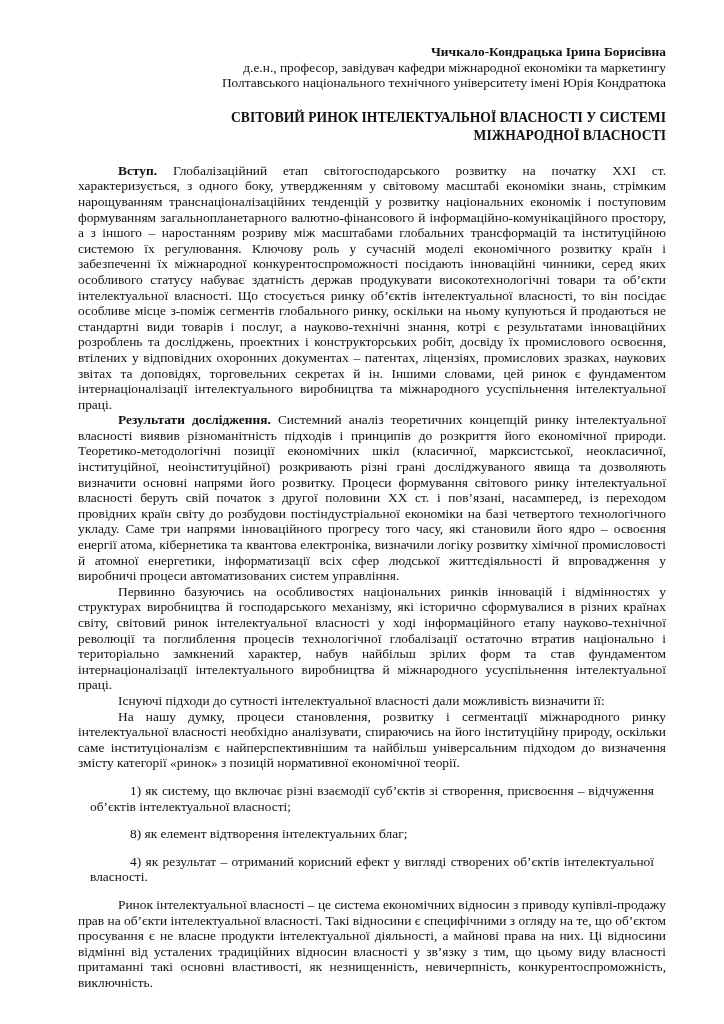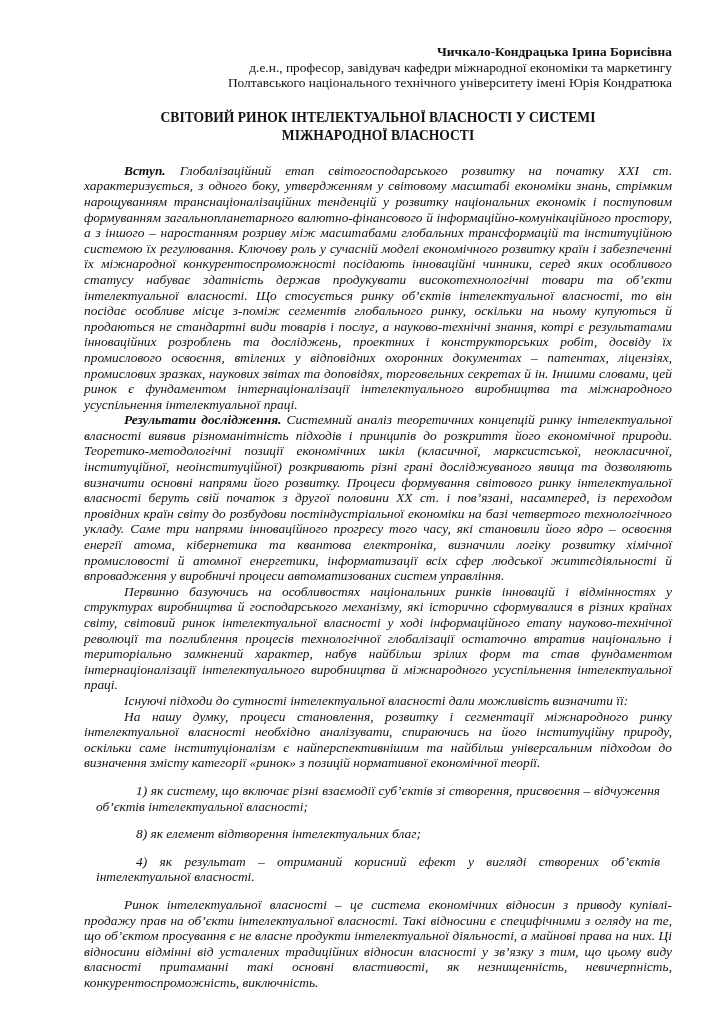--- a/index.html
+++ b/index.html
@@ -1,28 +1,28 @@
 <!DOCTYPE html>
 <html><head>
 <meta charset="utf-8">
 <style>
   html, body { margin: 0; padding: 0; background: #ffffff; }
   body { width: 724px; height: 1024px; overflow: hidden; position: relative; }
   .page {
-    position: absolute; left: 84px; top: 44px; width: 588px;
+    position: absolute; left: 78px; top: 44px; width: 588px;
     font-family: "Liberation Serif", "DejaVu Serif", serif;
     font-size: 13.4px; line-height: 15.6px; color: #111;
   }
   .author { text-align: right; }
   .author .name { font-weight: bold; }
   .title {
-    text-align: center; font-weight: bold; margin-top: 18px;
+    text-align: right; font-weight: bold; margin-top: 18px;
     font-size: 13.6px; line-height: 18px; letter-spacing: 0;
   }
-  .body { margin-top: 18px; font-style: italic; }
+  .body { margin-top: 18px; }
   .p { text-align: justify; text-indent: 40px; margin: 0; }
   .p .lead { font-weight: bold; }
   .li { text-align: justify; text-indent: 40px; margin: 12px; }
 </style>
 </head>
 <body>
 
 <div class="page">
   <div class="author">
     <div class="name">Чичкало-Кондрацька Ірина Борисівна</div>

